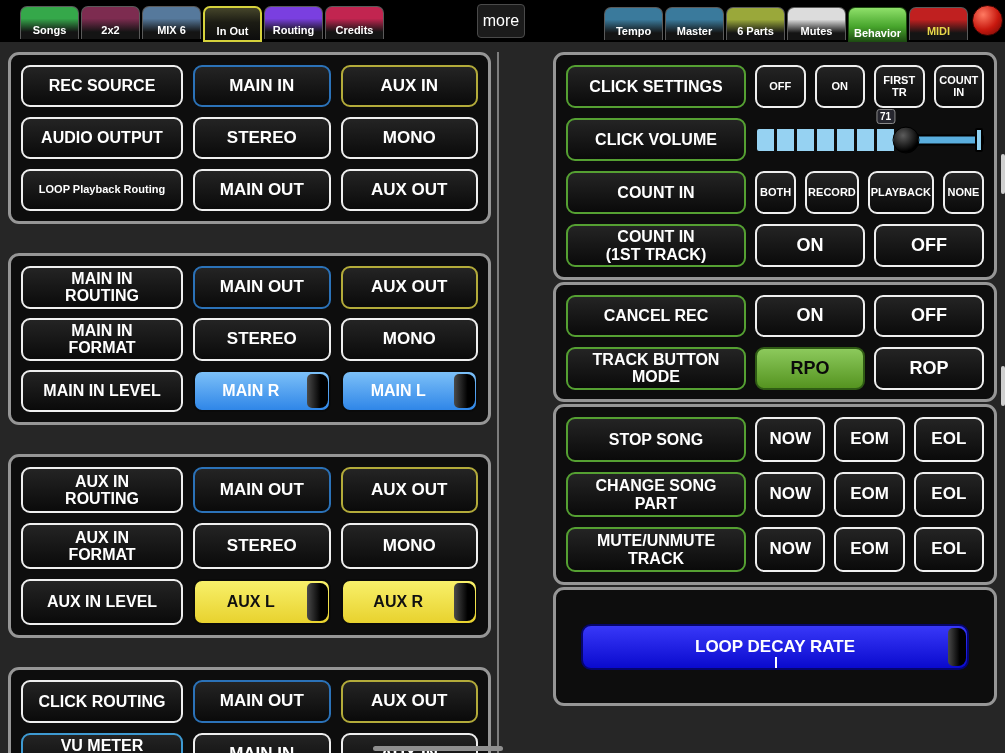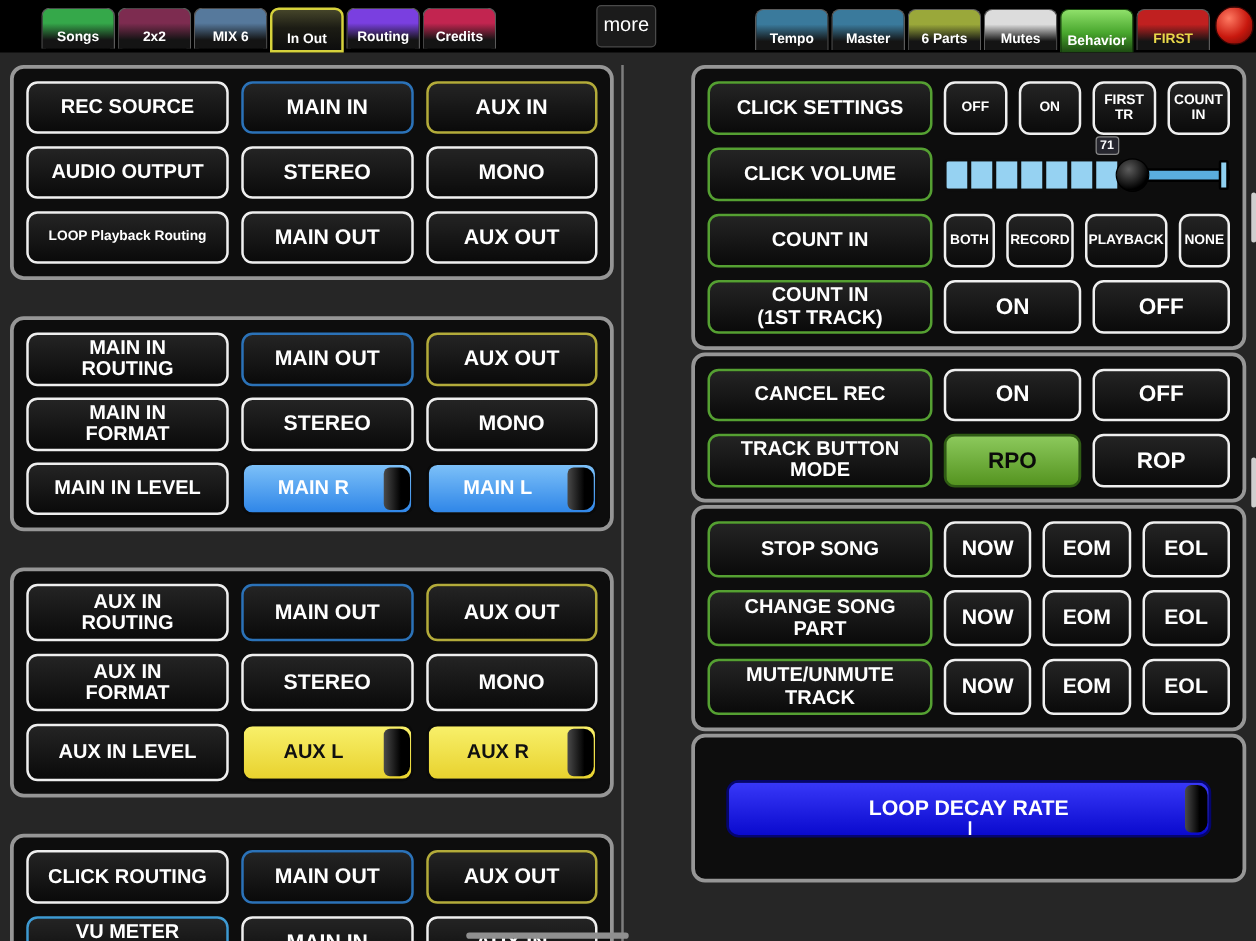--- a/index.html
+++ b/index.html
@@ -3,21 +3,21 @@
 <meta charset="utf-8">
 <style>
   * { margin:0; padding:0; box-sizing:border-box; }
   html,body { width:1005px; height:753px; overflow:hidden; }
   body { background:#262626; font-family:"Liberation Sans", sans-serif; color:#fff; }
   .app { position:relative; width:1005px; height:753px; display:flex; flex-direction:column; background:#262626; }
 
   
   .topbar { position:relative; flex:0 0 42px; background:#000; }
   .tabs { position:absolute; bottom:0; display:flex; gap:2px; }
-  .tabs-left { left:33px; }
+  .tabs-left { left:20px; }
   .tabs-right { left:604px; }
   .tab { width:59px; height:33px; border:1px solid #5a5a5a; border-bottom:none;
          border-radius:7px 7px 0 0; display:flex; align-items:flex-end; justify-content:center;
          background:linear-gradient(180deg, var(--c) 0%, var(--c) 36%, #141414 78%); cursor:pointer; }
   .tab span { color:#fff; font-size:11px; font-weight:bold; padding-bottom:3px; white-space:nowrap; }
   .tab.active-io { height:36px; border:2px solid #d6d23c;
          background:linear-gradient(180deg,#45452a 0%, #1c1c14 45%, #0d0d0d 100%); }
   .tab.active-behavior { height:35px; border-color:#1d4a12;
          background:linear-gradient(180deg,#8fe06a 0%, #47a52c 55%, #1d4a12 100%); }
   .tab.midi span { color:#e8d84a; }
@@ -141,21 +141,21 @@
       <div class="tab" style="--c: #9aa83a;">
           <span>6 Parts</span>
         </div>
       <div class="tab" style="--c: #dcdcdc;">
           <span>Mutes</span>
         </div>
       <div class="tab active-behavior">
           <span>Behavior</span>
         </div>
       <div class="tab midi" style="--c: #c02020;">
-          <span>FIRST</span>
+          <span>MIDI</span>
         </div>
     </div>
 
     <div class="red-orb"></div>
   </div>
 
   <div class="content">
 
     <div class="col col-left">
 

